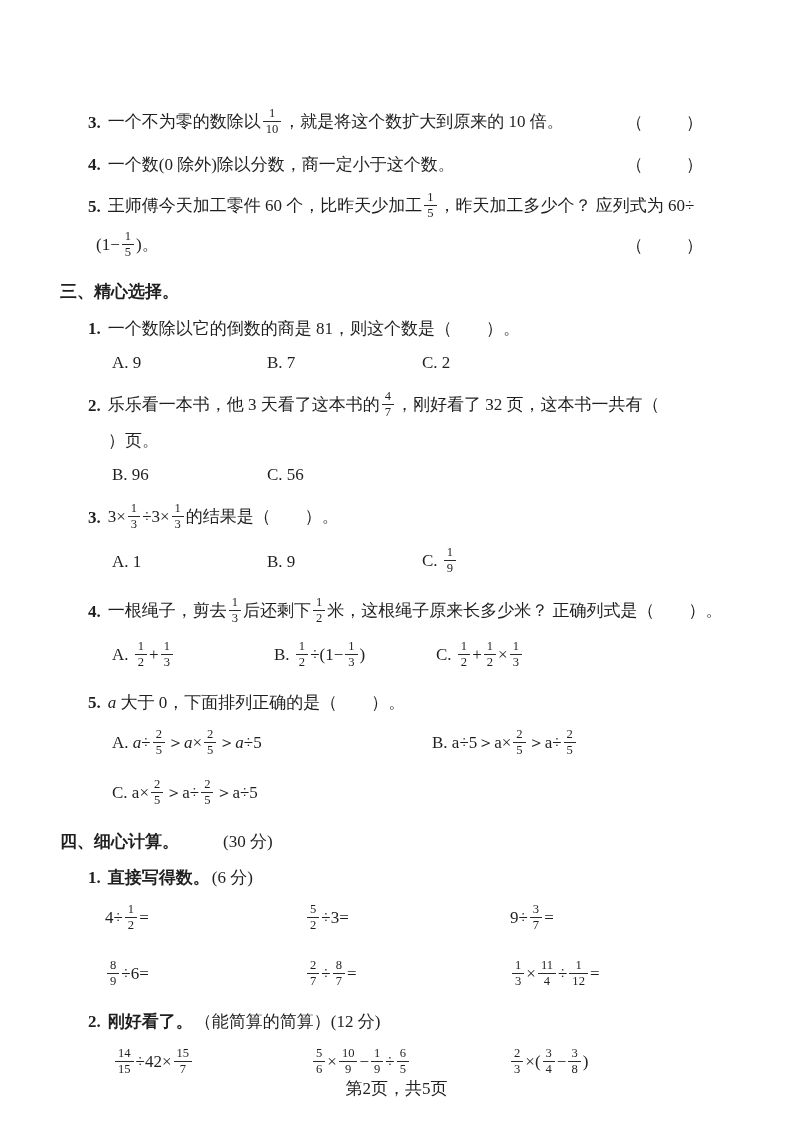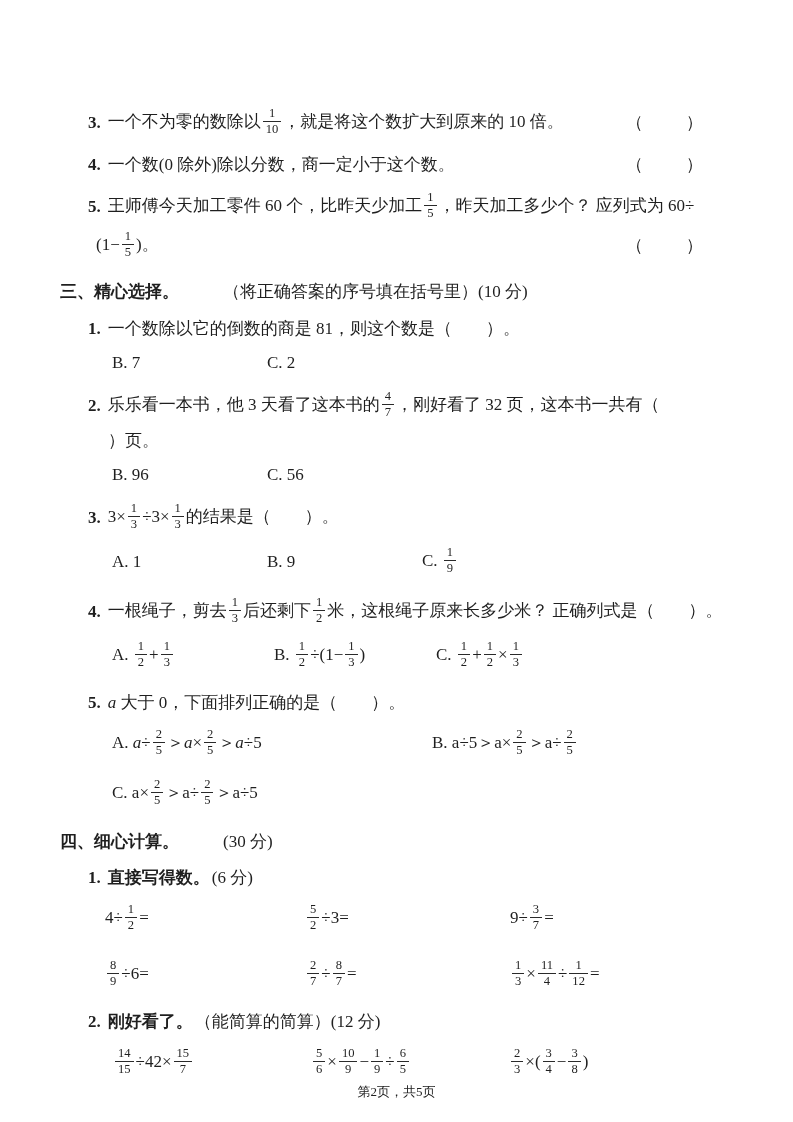--- a/index.html
+++ b/index.html
@@ -42,21 +42,21 @@
   .sub-title{display:flex;align-items:center;margin:6px 0 4px 28px;min-height:28px;white-space:nowrap;}
   .sub-title .t{font-weight:bold;margin-right:2px;text-align:right;}
   .calc-row{display:flex;align-items:center;margin:4px 0 10px 45px;min-height:46px;}
   .calc-row .cell{white-space:nowrap;}
   .calc-row .c1{width:200px;}
   .calc-row .c2{width:205px;}
   .calc-row.ty .c1{width:198px;margin-left:8px;}
   .calc-row.ty .c2{width:198px;}
   
   .footer{position:absolute;left:0;bottom:20px;width:100%;text-align:center;
-          font-size:13px;color:#222;}
+          font-size:17px;color:#222;}
 </style>
 </head>
 <body>
 
 <div class="page">
 
   <section class="judge">
     <div class="item">
       <div class="line">
         <span class="no">3.</span>
@@ -79,29 +79,29 @@
       <div class="line line2">
         <span class="txt">(1−<span class="frac"><span class="num">1</span><span class="den">5</span></span>)。</span>
         <span class="bracket">（　　）</span>
       </div>
     </div>
   </section>
 
   <section>
     <div class="sec-title">
       <span class="bold">三、精心选择。</span>
-      <span>（将正确答案的序号填在括号里）(10 分)</span>
     </div>
 
     <div class="question">
       <div class="stem" style="min-height:30px;">
         <span class="no">1.</span>
         <span class="txt">一个数除以它的倒数的商是 81，则这个数是（　　）。</span>
       </div>
       <div class="options">
+        <span class="opt">A. 9</span>
         <span class="opt">B. 7</span>
         <span class="opt">C. 2</span>
       </div>
     </div>
 
     <div class="question">
       <div class="stem">
         <span class="no">2.</span>
         <span class="txt">乐乐看一本书，他 3 天看了这本书的<span class="frac"><span class="num">4</span><span class="den">7</span></span>，刚好看了 32 页，这本书一共有（</span>
       </div>

